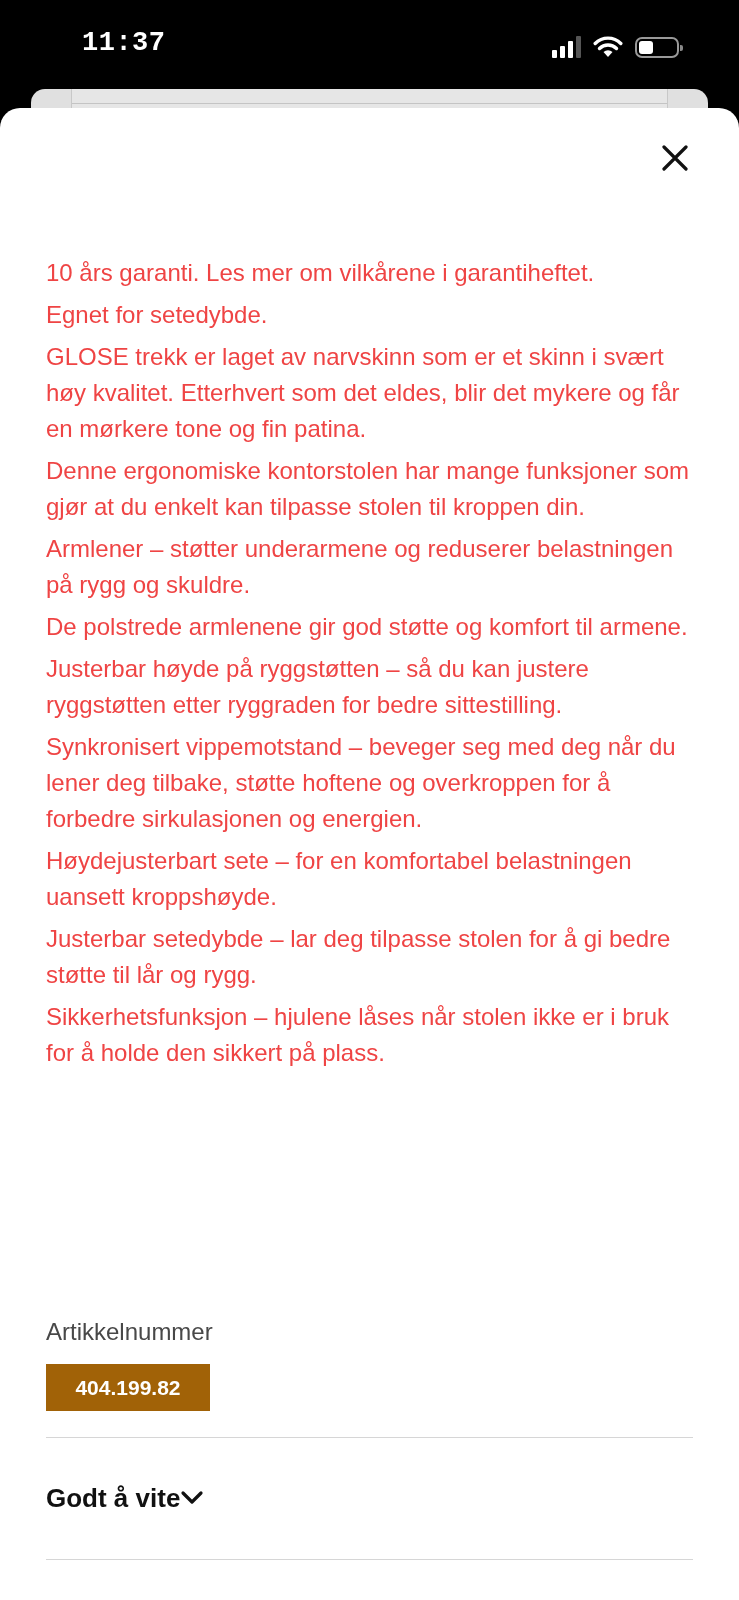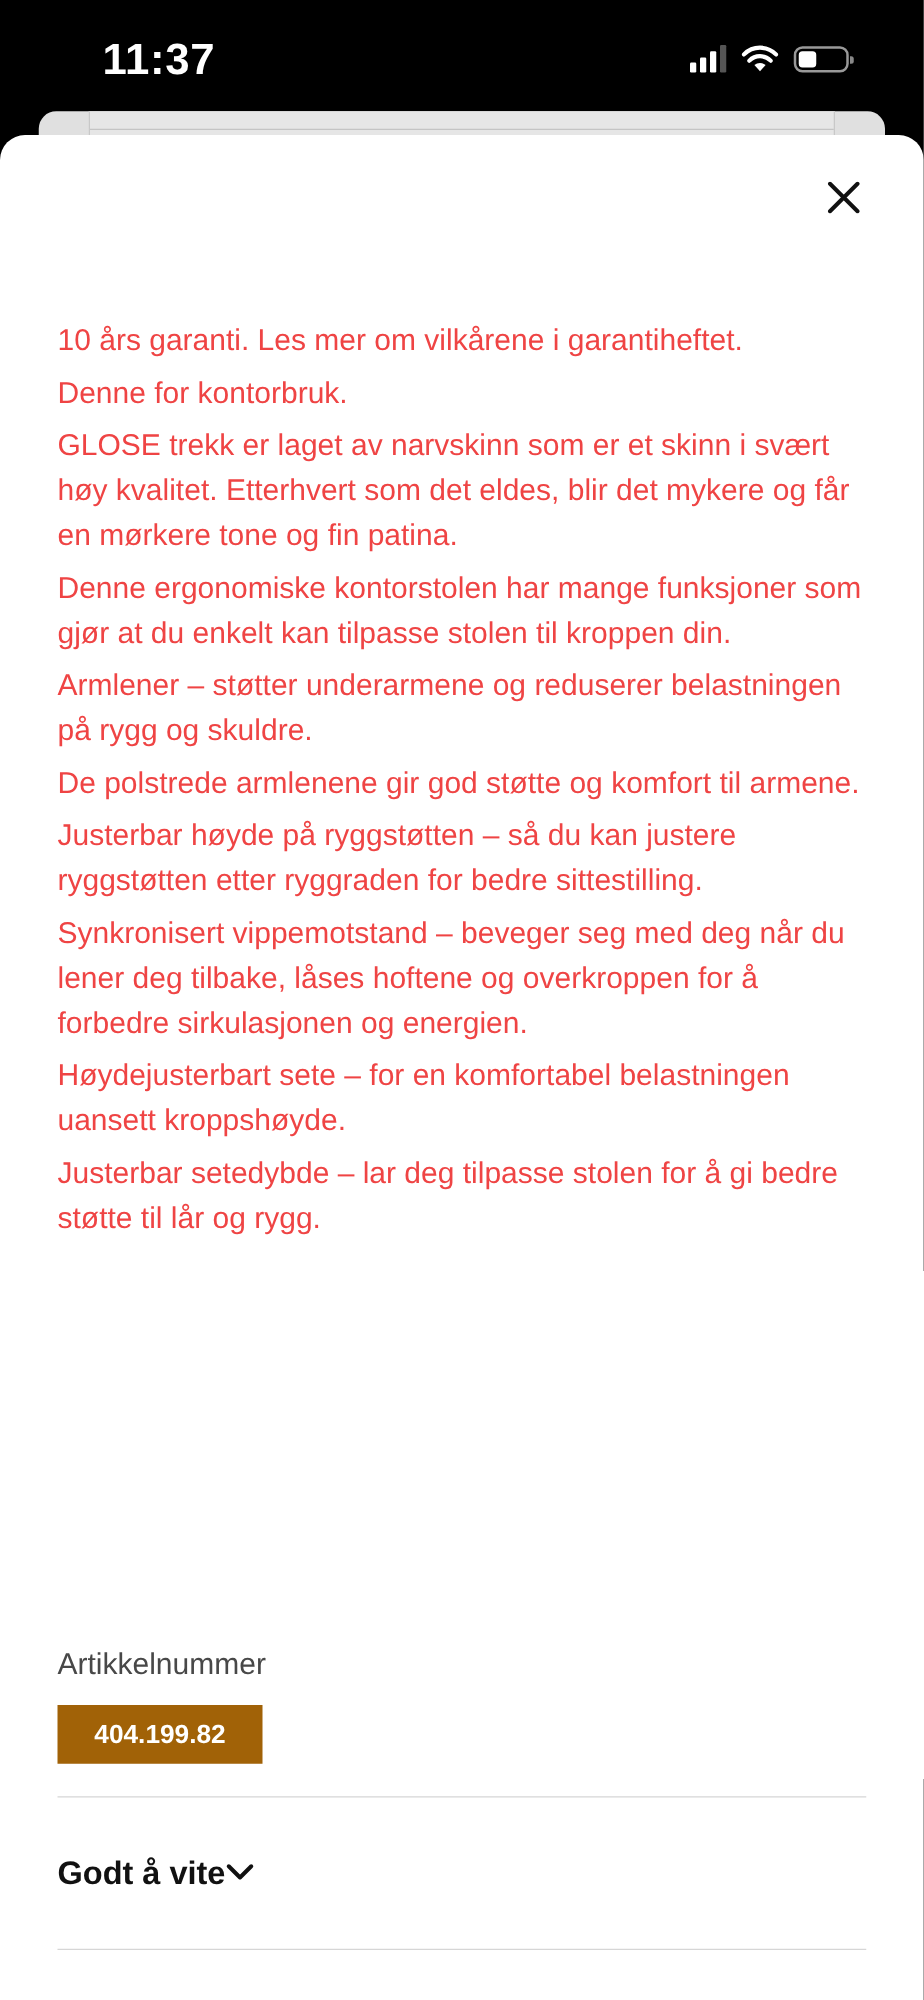--- a/index.html
+++ b/index.html
@@ -5,21 +5,21 @@
   html, body { margin:0; padding:0; }
   body {
     width:739px; height:1600px; overflow:hidden;
     background:#000;
     font-family:"Liberation Sans", "DejaVu Sans", sans-serif;
     position:relative;
   }
   .status-bar { position:absolute; top:0; left:0; width:739px; height:90px; }
   .time {
     position:absolute; left:82px; top:28px;
-    color:#fff; font-size:35px; font-weight:bold; letter-spacing:0.5px;
+    color:#fff; font-size:27px; font-weight:bold; letter-spacing:0.5px;font-family:Liberation Mono, monospace;
   }
   .status-icons { position:absolute; right:60px; top:36px; display:flex; align-items:center; gap:12px; }
   .signal { display:flex; align-items:flex-end; gap:3px; height:22px; }
   .signal span { width:5px; background:#fff; border-radius:1px; display:block; }
   .signal span.off { background:#555; }
   .wifi svg { display:block; }
   .battery {
     width:44px; height:21px; border:2px solid #999; border-radius:7px;
     position:relative; box-sizing:border-box;
   }
@@ -103,29 +103,30 @@
 
 <div class="sheet">
   <div class="close-btn">
     <svg width="26" height="26" viewBox="0 0 26 26">
       <path d="M2 2 L24 24 M24 2 L2 24" stroke="#111" stroke-width="3.2" stroke-linecap="round"></path>
     </svg>
   </div>
 
   <div class="content">
     <p>10 års garanti. Les mer om vilkårene i garantiheftet.</p>
-    <p>Denne for kontorbruk.</p>
+    <p>Egnet for setedybde.</p>
     <p>GLOSE trekk er laget av narvskinn som er et skinn i svært høy kvalitet. Etterhvert som det eldes, blir det mykere og får en mørkere tone og fin patina.</p>
     <p>Denne ergonomiske kontorstolen har mange funksjoner som gjør at du enkelt kan tilpasse stolen til kroppen din.</p>
     <p>Armlener – støtter underarmene og reduserer belastningen på rygg og skuldre.</p>
     <p>De polstrede armlenene gir god støtte og komfort til armene.</p>
     <p>Justerbar høyde på ryggstøtten – så du kan justere ryggstøtten etter ryggraden for bedre sittestilling.</p>
-    <p>Synkronisert vippemotstand – beveger seg med deg når du lener deg tilbake, låses hoftene og overkroppen for å forbedre sirkulasjonen og energien.</p>
+    <p>Synkronisert vippemotstand – beveger seg med deg når du lener deg tilbake, støtte hoftene og overkroppen for å forbedre sirkulasjonen og energien.</p>
     <p>Høydejusterbart sete – for en komfortabel belastningen uansett kroppshøyde.</p>
     <p>Justerbar setedybde – lar deg tilpasse stolen for å gi bedre støtte til lår og rygg.</p>
+    <p>Sikkerhetsfunksjon – hjulene låses når stolen ikke er i bruk for å holde den sikkert på plass.</p>
   </div>
 
   <div class="article-label">Artikkelnummer</div>
   <div class="article-number">404.199.82</div>
 
   <div class="divider" style="top:1329px"></div>
   <div class="accordion">
     <span class="label">Godt å vite</span>
     <svg width="24" height="16" viewBox="0 0 24 16">
       <path d="M3 3 L12 12 L21 3" stroke="#111" stroke-width="3.2" fill="none" stroke-linecap="round" stroke-linejoin="round"></path>

